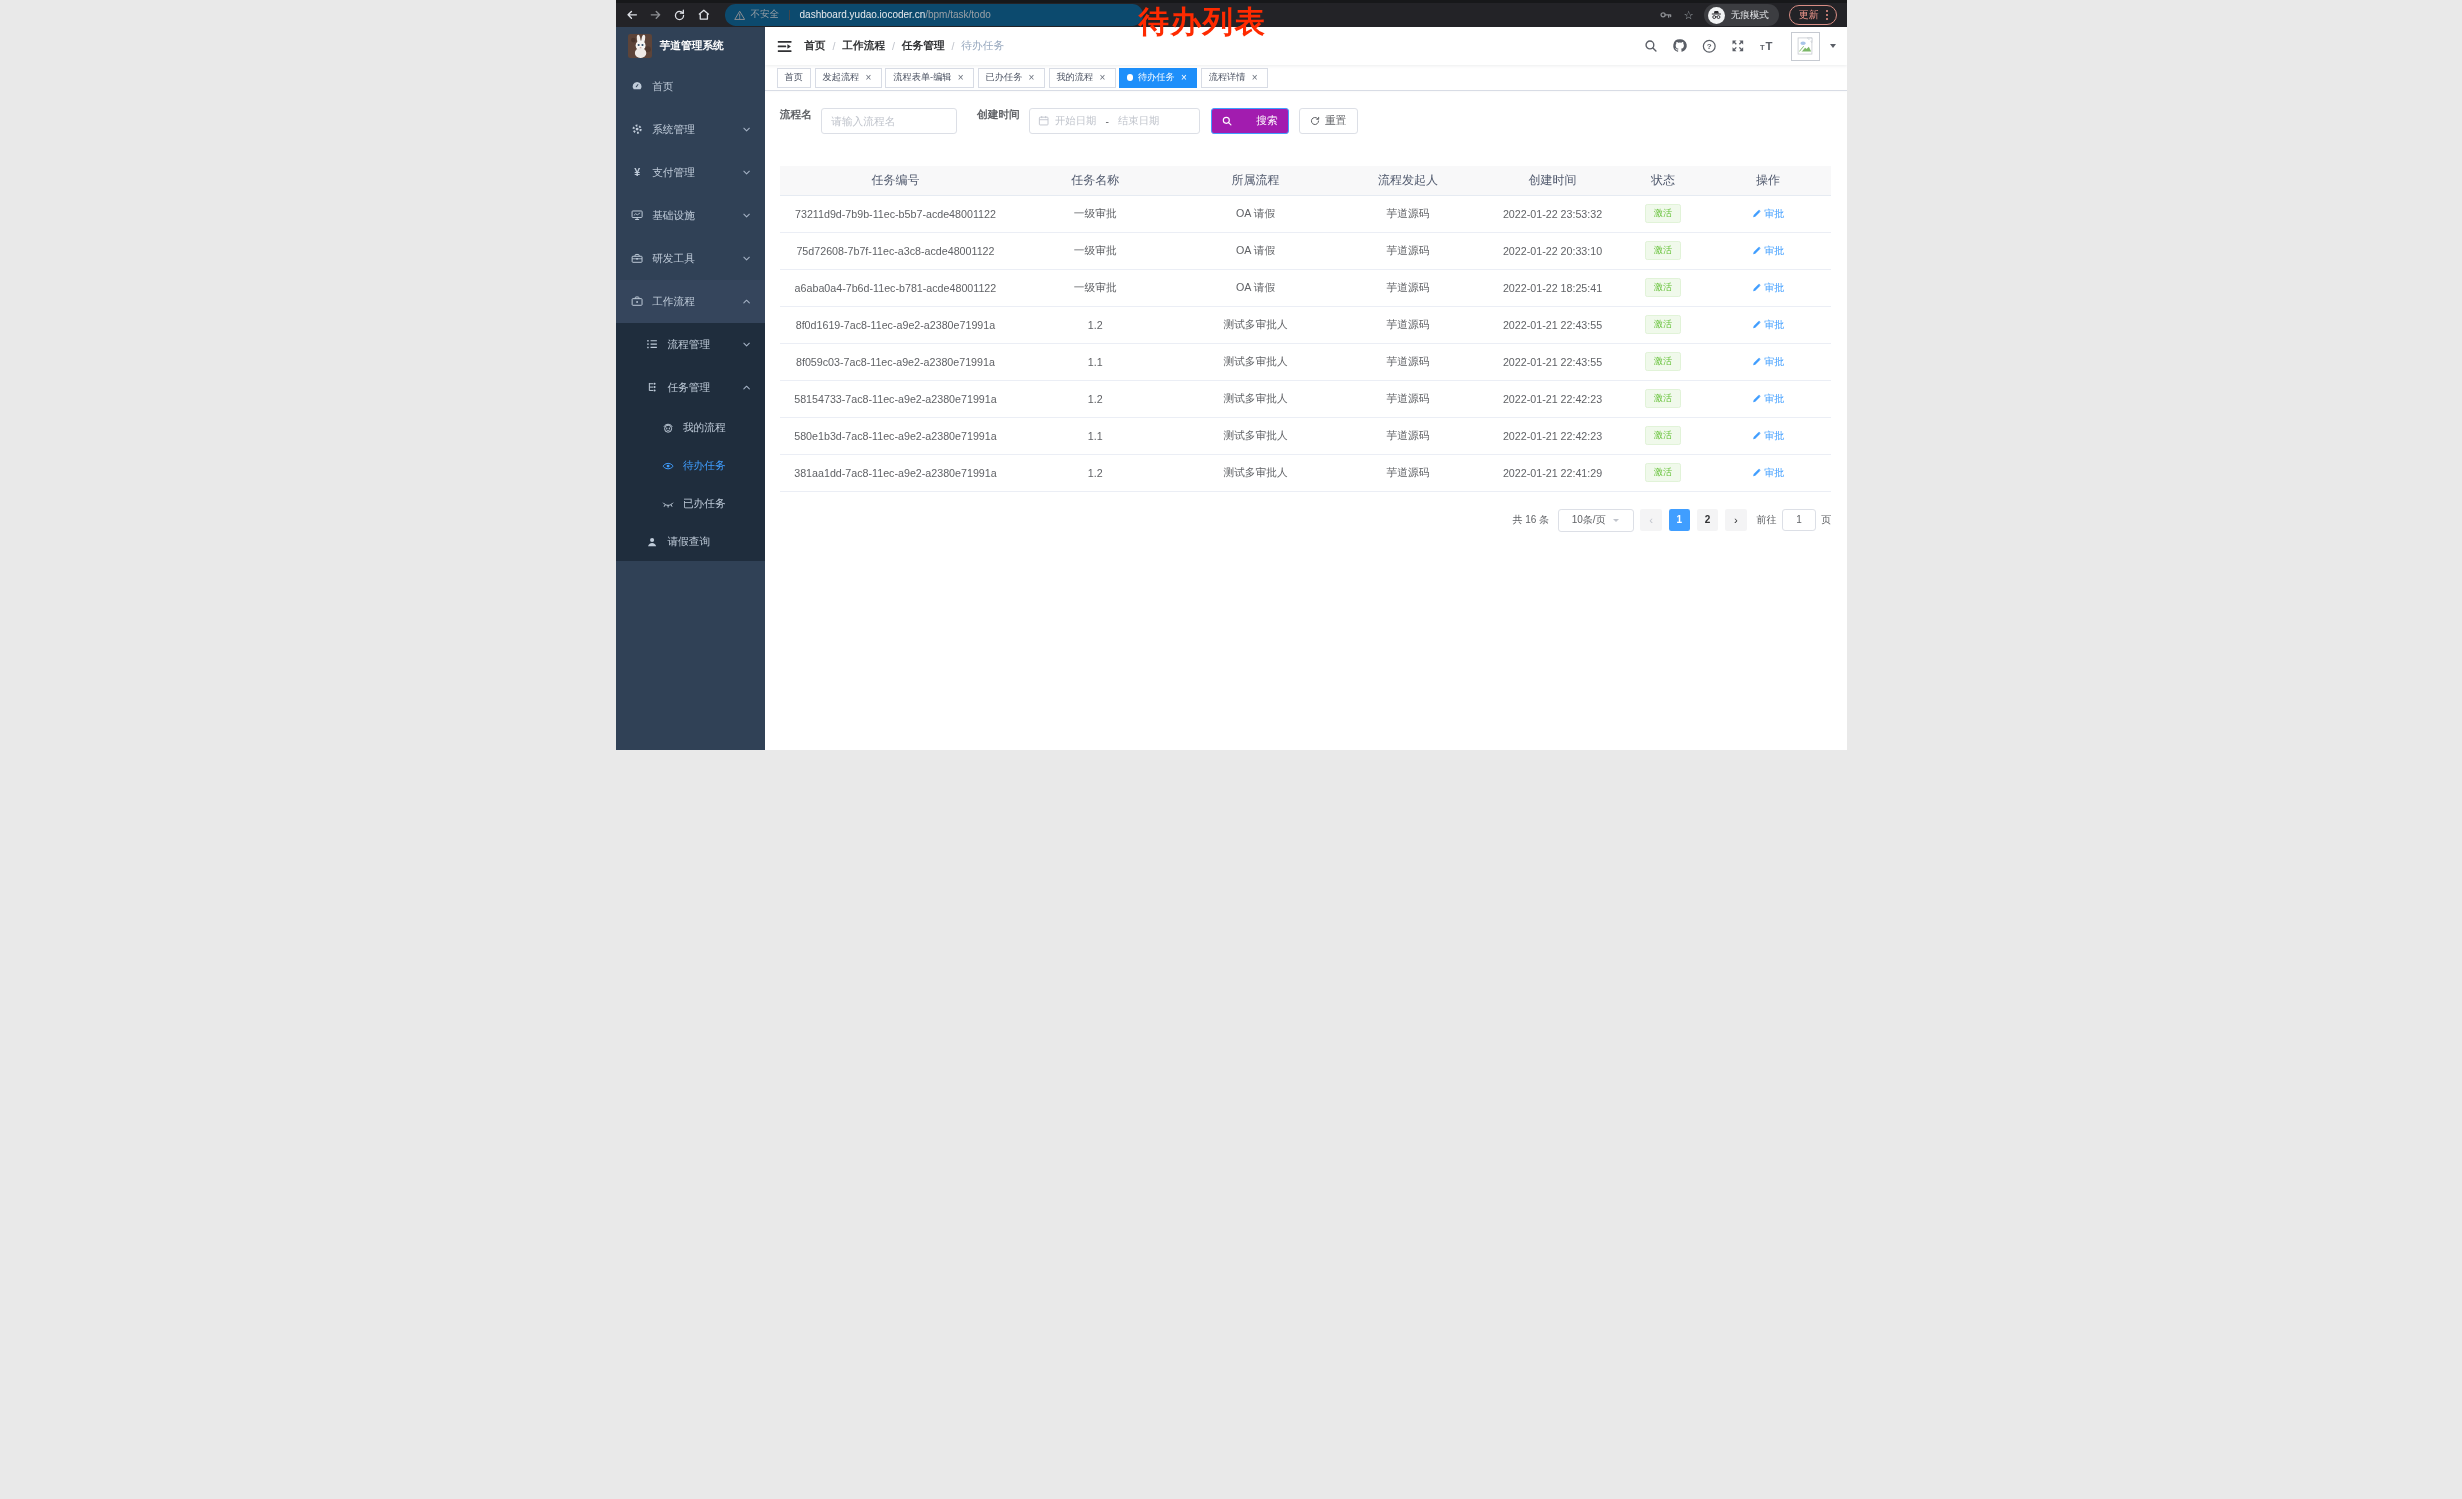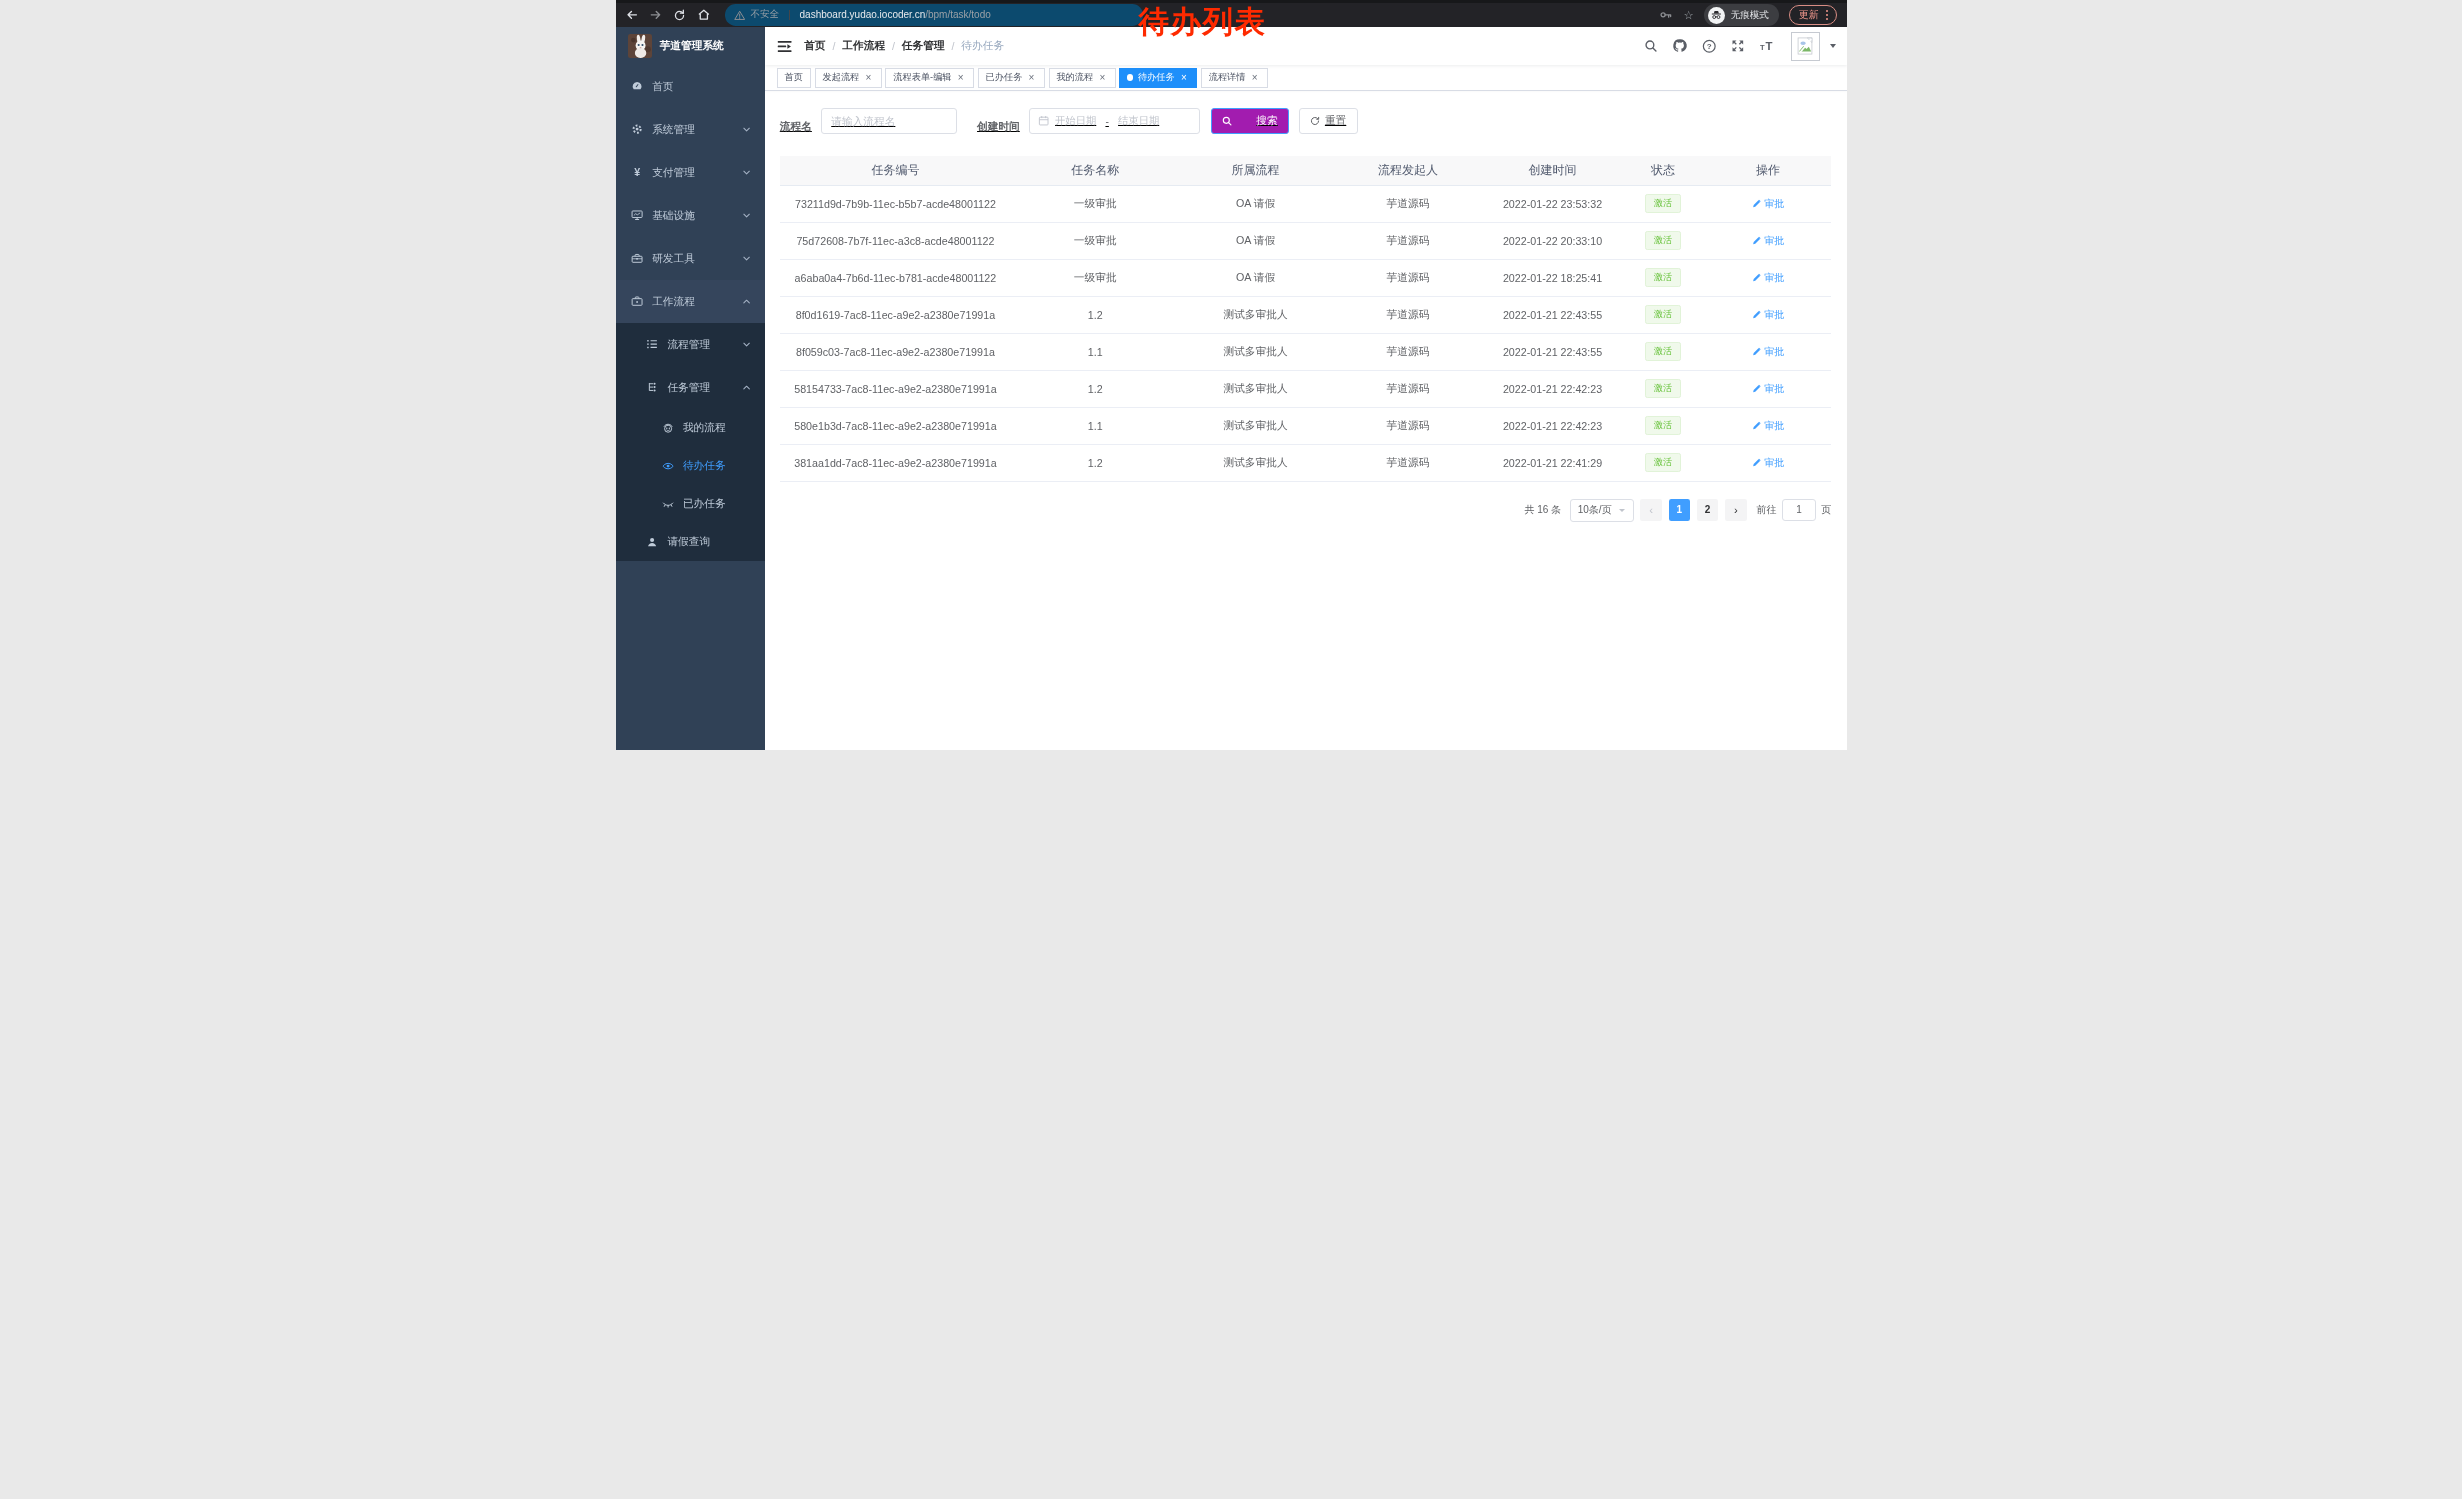--- a/index.html
+++ b/index.html
@@ -74,21 +74,21 @@
     border-bottom:0.8px solid #d8dce5; background:#fff; box-shadow:0 0.8px 2.3px rgba(0,0,0,.04); }
   .tag-item { height:20px; display:flex; align-items:center; gap:3.8px; padding:0 6.9px; border:0.8px solid #d8dce5;
     background:#fff; color:#495060; font-size:9.2px; cursor:pointer; white-space:nowrap; }
   .tag-item .tag-close { font-size:10px; color:#6a707c; width:10.7px; text-align:center; border-radius:50%; }
   .tag-item.active { background:#1e8ffa; border-color:#1e8ffa; color:#fff; }
   .tag-item.active .tag-close { color:#fff; }
   .tag-dot { width:6.1px; height:6.1px; border-radius:50%; background:#fff; margin-right:0.8px; }
 
   
   .content { flex:1; padding:17px 15.3px 0; overflow:hidden; }
-  .filter-row { display:flex; align-items:flex-end; margin-bottom:22px; font-size:10.7px;text-decoration:underline; }
+  .filter-row { display:flex; align-items:flex-start; margin-bottom:32px; font-size:10.7px; }
   .f-label { color:#606266; font-weight:600; margin-right:9.2px; white-space:nowrap; }
   .f-input { width:136px; height:26px; border:0.8px solid #dcdfe6; border-radius:3.1px; padding:0 9.2px;
     font-size:10.7px; color:#606266; font-family:inherit; outline:none; }
   .f-input::placeholder { color:#c0c4cc; }
   .gap26 { width:20px; } .gap14 { width:10.7px; } .gap12 { width:9.2px; }
   .daterange { width:171px; height:26px; border:0.8px solid #dcdfe6; border-radius:3.1px; display:flex;
     align-items:center; padding:0 7.6px; gap:6.1px; color:#c0c4cc; font-size:10.3px; cursor:text; }
   .dr-sep { color:#606266; padding:0 3.1px; }
   .btn { height:26px; border-radius:3.1px; display:flex; align-items:center; gap:4.6px; padding:0 10.7px;
     font-size:10.7px; cursor:pointer; border:0.8px solid transparent; }
@@ -100,21 +100,21 @@
     border-bottom:0.8px solid #e6ebf2; text-align:center; }
   table.grid td { height:37px; border-bottom:0.8px solid #ebeef5; text-align:center; white-space:nowrap;
     overflow:hidden; text-overflow:ellipsis; }
   .tag-success { display:inline-block; height:19px; line-height:17.5px; padding:0 7.6px; font-size:9.2px;
     color:#67c23a; background:#f0f9eb; border:0.8px solid #e1f3d8; border-radius:2.3px; }
   .op-link { color:#409eff; font-size:10px; cursor:pointer; display:inline-flex; align-items:center; gap:3.1px; }
 
   .pagination { display:flex; align-items:center; justify-content:flex-end; gap:6.9px; margin-top:17px;
     font-size:10px; color:#606266; }
   .pg-total { margin-right:1.5px; }
-  .pg-size { width:64px; height:23px; border:0.8px solid #dcdfe6; border-radius:3.1px; display:flex;
+  .pg-size { width:76px; height:23px; border:0.8px solid #dcdfe6; border-radius:3.1px; display:flex;
     align-items:center; justify-content:center; gap:7.6px; color:#606266; cursor:pointer; background:#fff; }
   .pg-caret { width:0; height:0; border-left:3.1px solid transparent; border-right:3.1px solid transparent;
     border-top:3.8px solid #c0c4cc; }
   .pg-btn { min-width:21.4px; height:21.4px; border:none; border-radius:2.3px; background:#f4f4f5; color:#303133;
     font-size:11.4px; display:flex; align-items:center; justify-content:center; cursor:pointer; font-family:inherit; }
   .pg-btn.disabled { color:#c0c4cc; cursor:default; }
   .pg-btn.page { font-size:10px; font-weight:600; }
   .pg-btn.current { background:#409eff; color:#fff; }
   .pg-goto { display:flex; align-items:center; gap:5.3px; margin-left:3.1px; }
   .pg-input { width:34px; height:21.4px; border:0.8px solid #dcdfe6; border-radius:3.1px; text-align:center;

